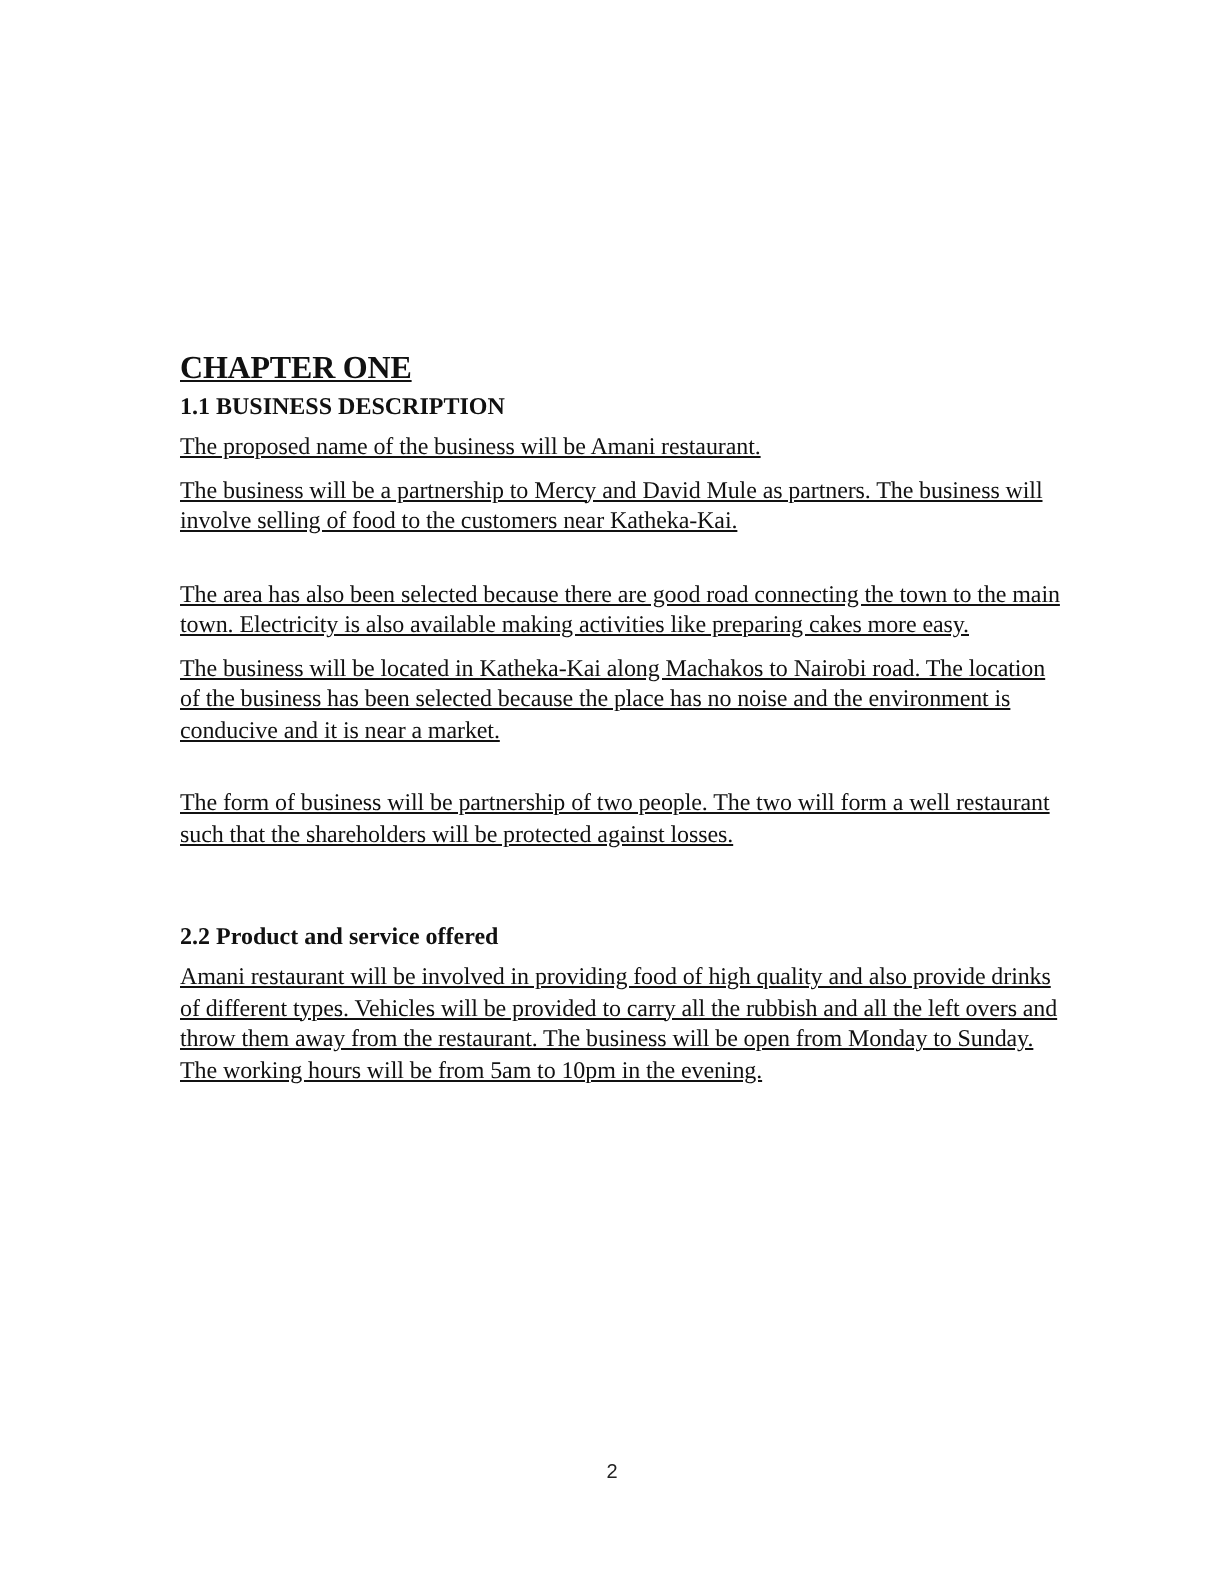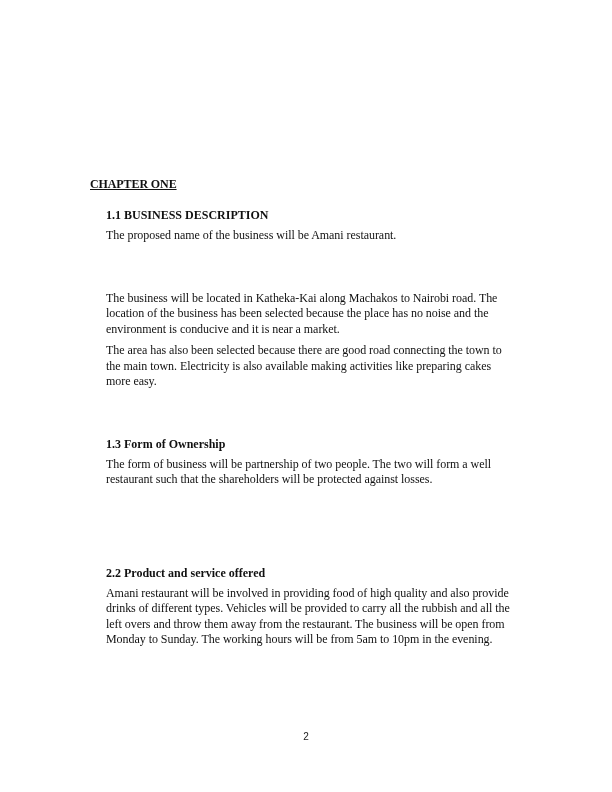--- a/index.html
+++ b/index.html
@@ -21,41 +21,42 @@
       width: 612px; height: 792px;
       background: #ffffff;
     }
     .content {
       position: absolute;
       left: 90px;
       top: 177px;
       width: 440px;
     }
     .chapter-title {
-      font-size: 12px;
+      font-size: 16px;
       font-weight: bold;
       text-decoration: underline;
       line-height: 15px;
       margin: 0 0 4px 0;
       letter-spacing: -0.1px;
     }
     .section-heading {
       font-size: 12px;
       font-weight: bold;
       line-height: 15px;
       margin: 0 0 5px 0;
     }
     .para {
       font-size: 12px;
       line-height: 15.5px;
       margin: 0 0 6px 0;
       letter-spacing: -0.05px;
+      text-decoration: underline;
     }
     .section {
-      margin: 16px;
+      margin: 0;
     }
     .gap {
       height: 15px;
     }
     .page-number {
       position: absolute;
       left: 0;
       width: 612px;
       top: 731px;
       text-align: center;
@@ -68,33 +69,33 @@
 <body>
 
 <div class="page">
   <div class="content">
 
     <div class="chapter-title">CHAPTER ONE</div>
 
     <div class="section">
       <div class="section-heading">1.1 BUSINESS DESCRIPTION</div>
       <p class="para">The proposed name of the business will be Amani restaurant.</p>
+      <p class="para">The business will be a partnership to Mercy and David Mule as partners. The business will involve selling of food to the customers near Katheka-Kai.</p>
     </div>
 
     <div class="gap"></div>
 
     <div class="section">
+      <p class="para">The area has also been selected because there are good road connecting the town to the main town. Electricity is also available making activities like preparing cakes more easy.</p>
       <p class="para">The business will be located in Katheka-Kai along Machakos to Nairobi road. The location of the business has been selected because the place has no noise and the environment is conducive and it is near a market.</p>
-      <p class="para">The area has also been selected because there are good road connecting the town to the main town. Electricity is also available making activities like preparing cakes more easy.</p>
     </div>
 
     <div class="gap"></div>
 
     <div class="section">
-      <div class="section-heading">1.3 Form of Ownership</div>
       <p class="para">The form of business will be partnership of two people. The two will form a well restaurant such that the shareholders will be protected against losses.</p>
     </div>
 
     <div class="gap"></div>
 
     <div class="section">
     </div>
 
     <div class="gap"></div>
 

